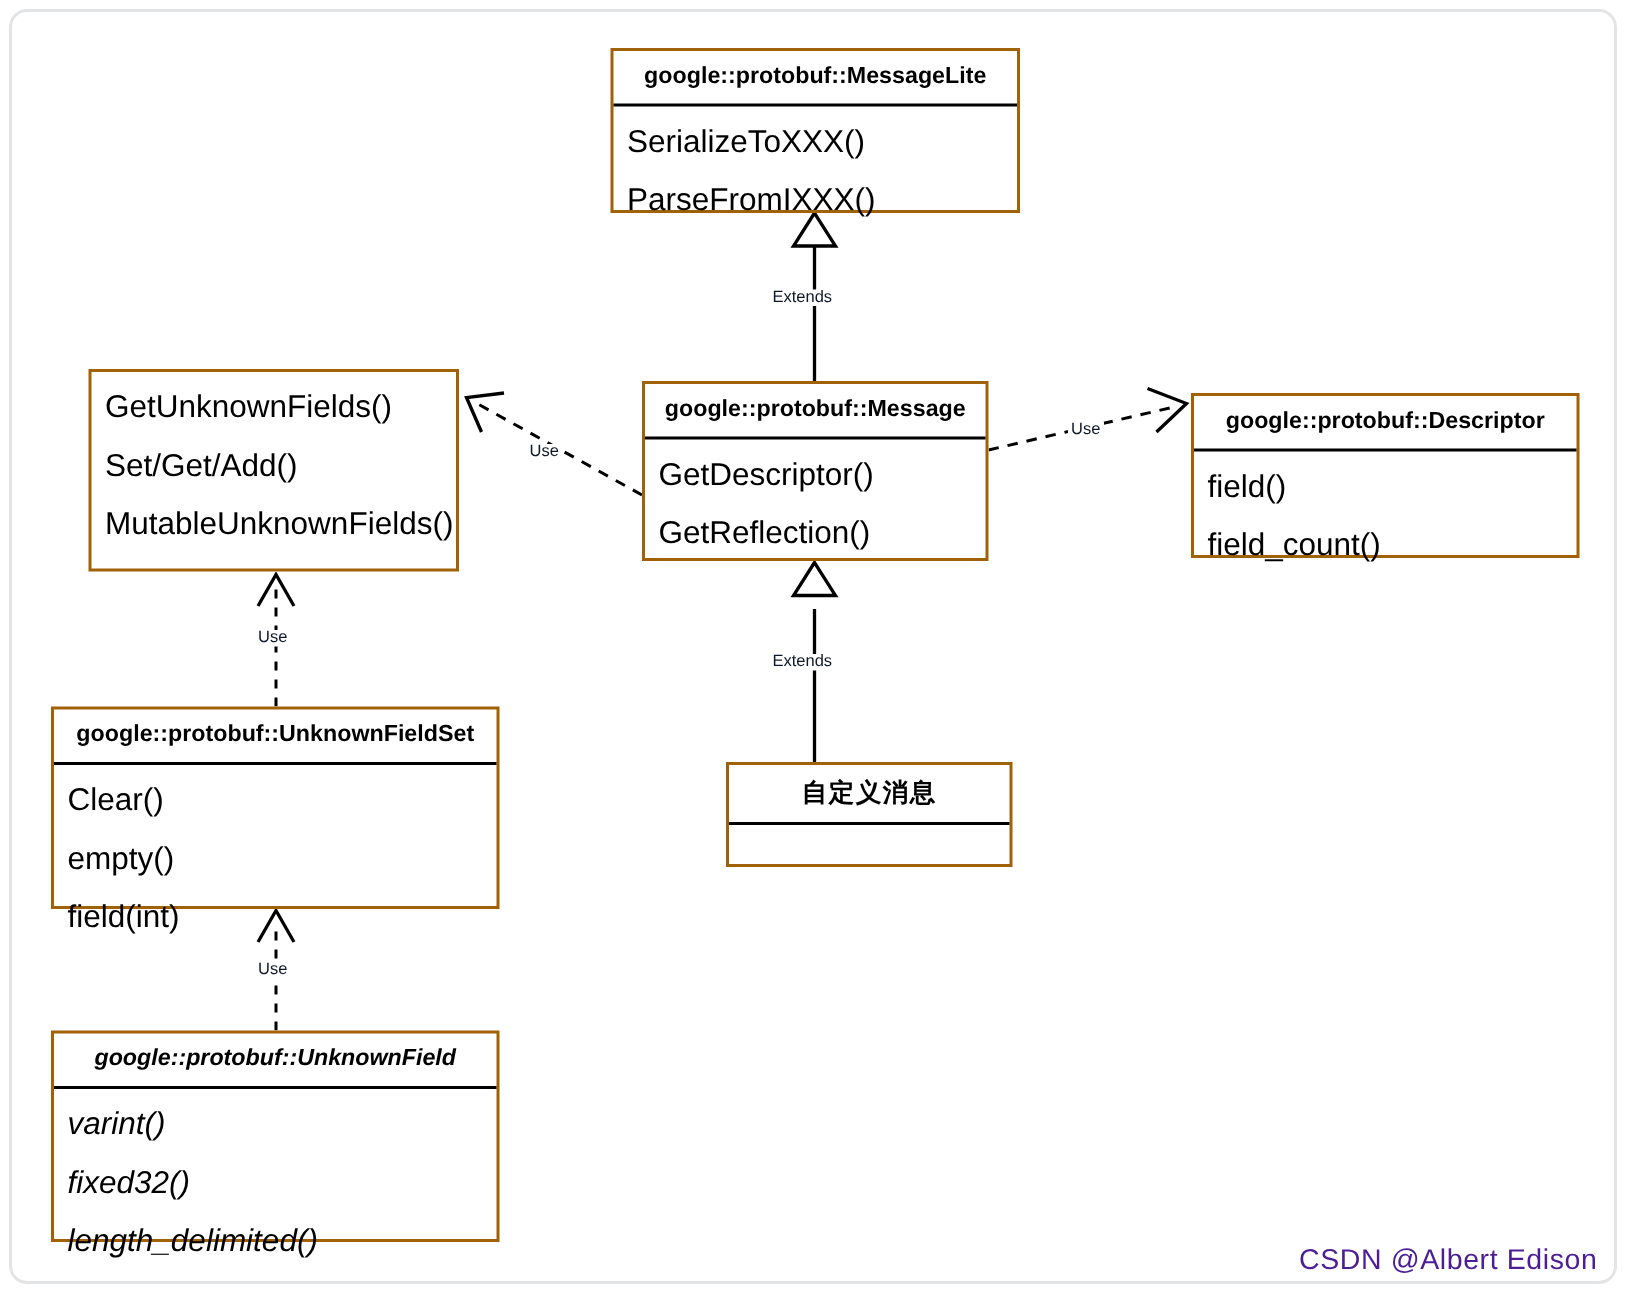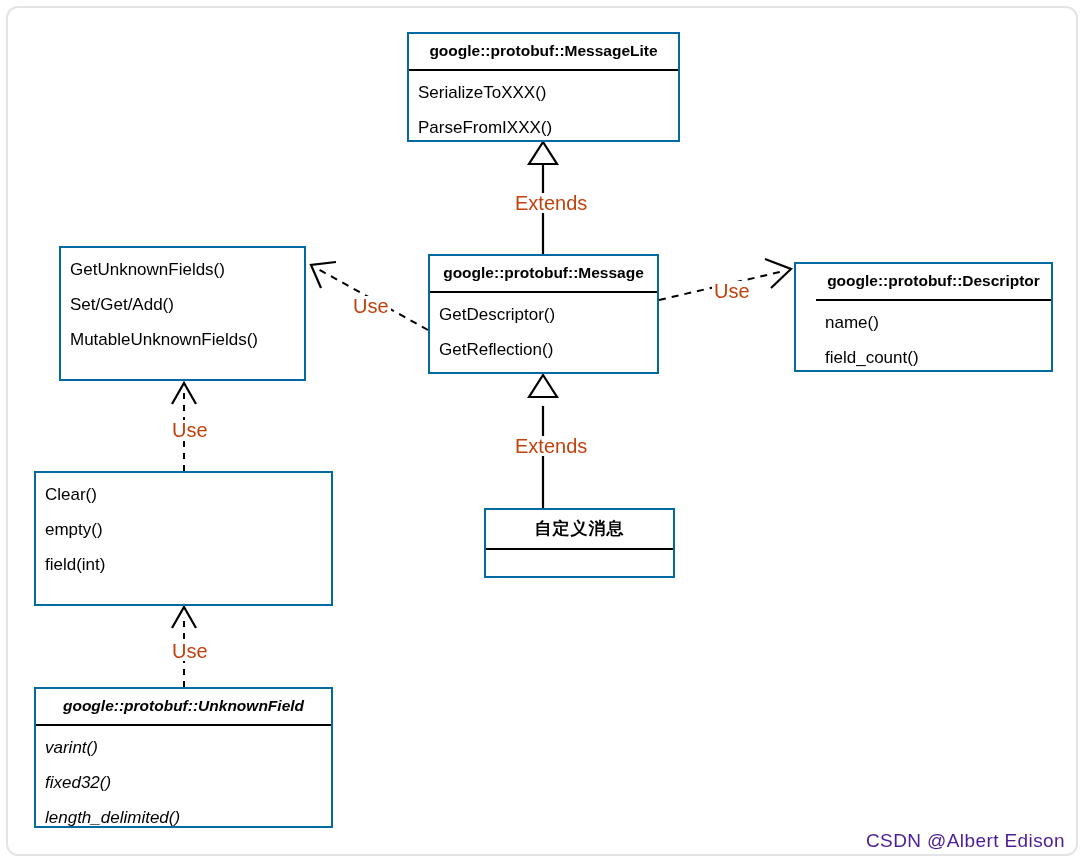--- a/index.html
+++ b/index.html
@@ -25,21 +25,21 @@
     height: 850px;
     border: 2px solid #e3e4e6;
     border-radius: 12px;
     box-sizing: border-box;
     pointer-events: none;
   }
   
   .uml-class {
     position: absolute;
     box-sizing: border-box;
-    border: 2px solid #0369a1;
+    border: 2px solid #a16207;
     background: #ffffff;
     z-index: 5;
   }
   .uml-title {
     box-sizing: border-box;
     width: 100%;
     border-bottom: 2px solid #000000;
     text-align: center;
     font-weight: bold;
     font-size: 15.5px;
@@ -52,21 +52,21 @@
     font-size: 17px;
     letter-spacing: 1px;
     padding: 10px 8px 11px 8px;
   }
   .uml-body {
     box-sizing: border-box;
     width: 100%;
     padding: 4px 0 4px 0;
   }
   .uml-op {
-    font-size: 17px;
+    font-size: 21px;
     color: #000000;
     line-height: 1;
     padding: 9px 0 9px 9px;
     white-space: nowrap;
   }
   .uml-body.empty {
     height: 40px;
   }
 
   
@@ -74,22 +74,22 @@
     position: absolute;
     left: 0;
     top: 0;
     width: 1087px;
     height: 864px;
     z-index: 2;
     pointer-events: none;
   }
   .edge-label {
     position: absolute;
-    font-size: 20px;
-    color: #c2410c;
+    font-size: 11px;
+    color: #0f172a;
     background: #ffffff;
     padding: 0 2px;
     line-height: 1;
     white-space: nowrap;
     z-index: 4;
   }
 
   
   .watermark {
     position: absolute;
@@ -177,29 +177,30 @@
   </div>
 
   <div class="uml-class" style="left:428px; top:254px; width:231px; height:120px;">
     <div class="uml-title">google::protobuf::Message</div>
     <div class="uml-body">
       <div class="uml-op">GetDescriptor()</div>
       <div class="uml-op">GetReflection()</div>
     </div>
   </div>
 
-  <div class="uml-class" style="left:794px; top:262px; width:259px; height:110px;padding-left:20px;">
+  <div class="uml-class" style="left:794px; top:262px; width:259px; height:110px;">
     <div class="uml-title">google::protobuf::Descriptor</div>
     <div class="uml-body">
-      <div class="uml-op">name()</div>
+      <div class="uml-op">field()</div>
       <div class="uml-op">field_count()</div>
     </div>
   </div>
 
   <div class="uml-class" style="left:34px; top:471px; width:299px; height:135px;">
+    <div class="uml-title">google::protobuf::UnknownFieldSet</div>
     <div class="uml-body">
       <div class="uml-op">Clear()</div>
       <div class="uml-op">empty()</div>
       <div class="uml-op">field(int)</div>
     </div>
   </div>
 
   <div class="uml-class" style="left:447px; top:508px; width:191px; height:70px;margin-left:37px;">
     <div class="uml-title cjk">自定义消息</div>
     <div class="uml-body empty"></div>

